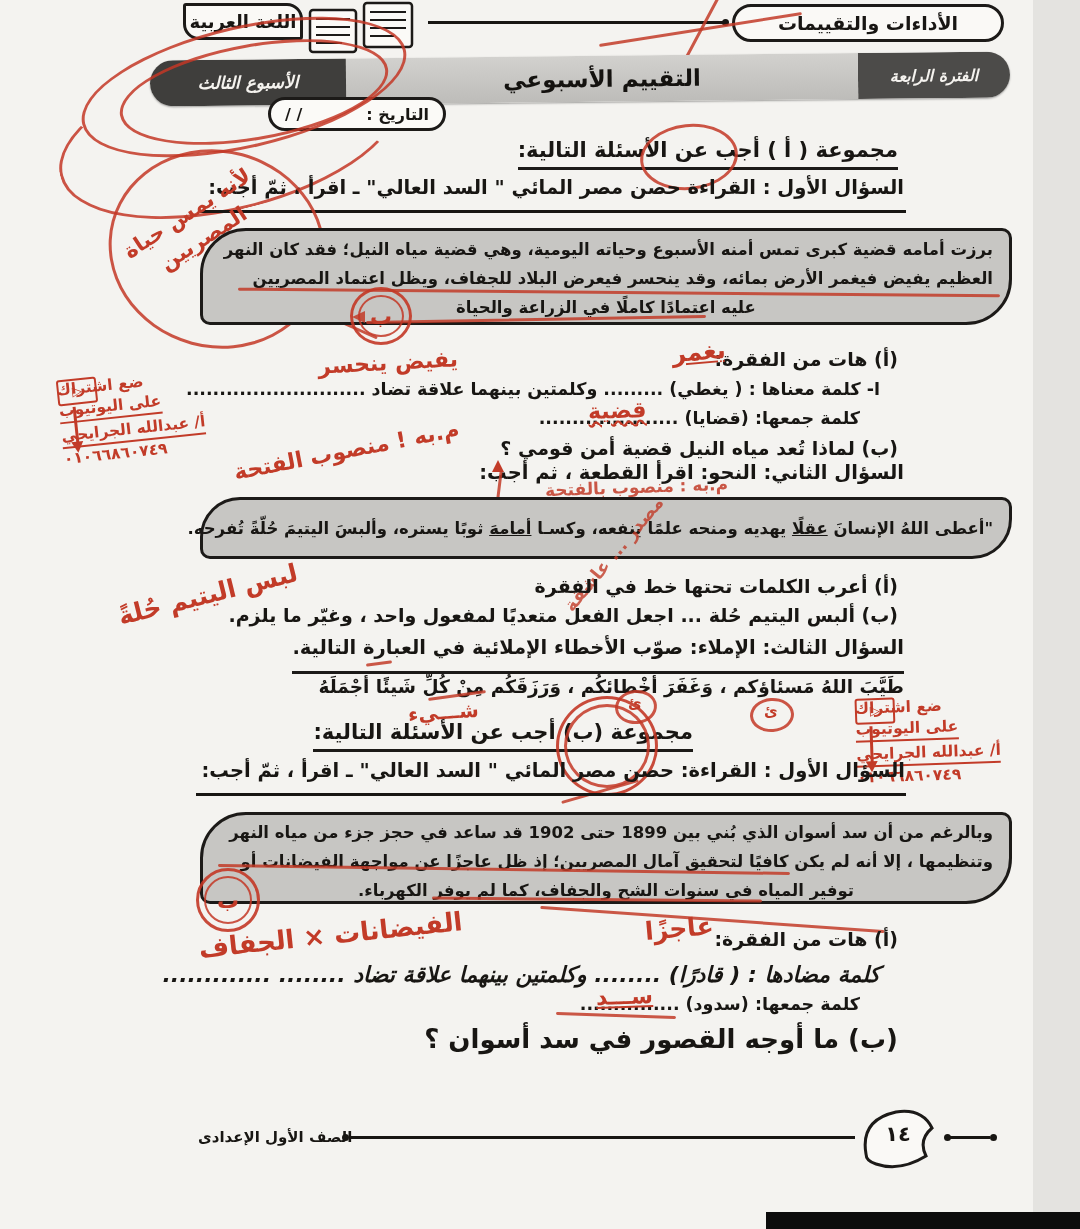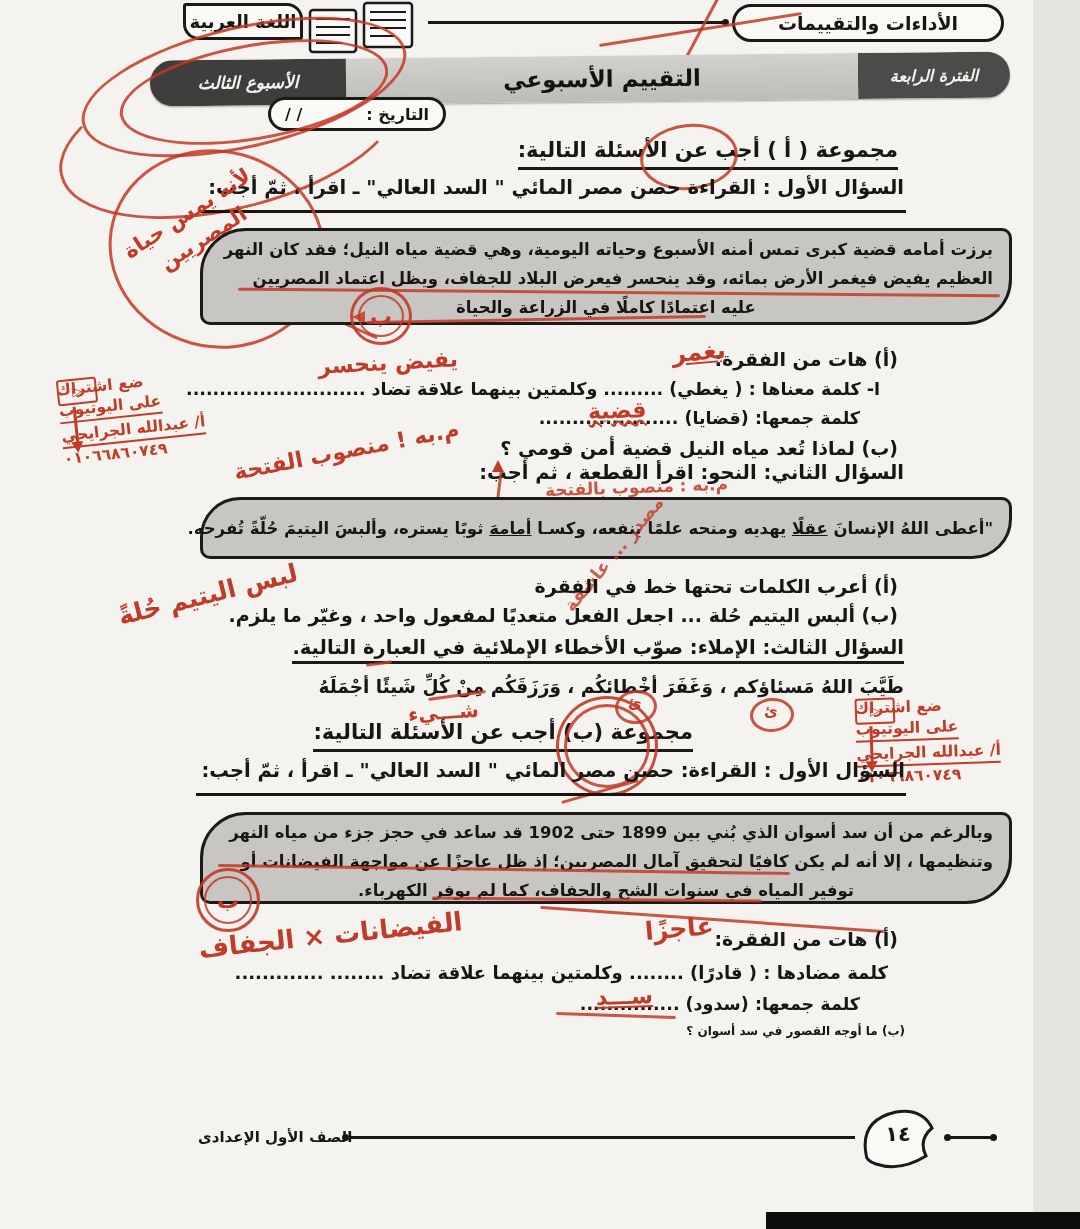--- a/index.html
+++ b/index.html
@@ -123,21 +123,21 @@
     <div class="bl" style="width:100%;">
       <span>"أعطى اللهُ الإنسانَ </span><span class="u">عقلًا</span><span> يهديه ومنحه علمًا ينفعه، وكسـا </span><span class="u">أمامهَ</span><span> ثوبًا يستره، وألبسَ اليتيمَ حُلّةً تُفرحه.</span>
     </div>
   </div>
   <div class="abs red" style="left:508px;top:492px;font-size:18px;transform:rotate(-50deg);transform-origin:right top;opacity:.8;">مصدر ... عاشقة</div>
 
   <div class="abs print" style="right:182px;top:604px;font-size:19px;">(ب) ألبس اليتيم حُلة ... اجعل الفعل متعديًا لمفعول واحد ، وغيّر ما يلزم.</div>
   <div class="abs print" style="right:182px;top:575px;font-size:19px;">(أ) أعرب الكلمات تحتها خط في الفقرة</div>
   <div class="abs red" style="left:116px;top:580px;font-size:25px;transform:rotate(-14deg);">لبس اليتيم حُلةً</div>
 
-  <div class="abs print" style="right:176px;top:636px;font-size:19.5px;padding-bottom:2px;border-bottom:3px solid #1c1a18;">السؤال الثالث: الإملاء: صوّب الأخطاء الإملائية في العبارة التالية.</div>
+  <div class="abs print" style="right:176px;top:636px;font-size:19.5px;padding-bottom:12px;border-bottom:3px solid #1c1a18;">السؤال الثالث: الإملاء: صوّب الأخطاء الإملائية في العبارة التالية.</div>
   <div class="abs print" style="right:176px;top:676px;font-size:18.5px;">طَيَّبَ اللهُ مَسئاؤكم ، وَغَفَرَ أخْطائكُم ، وَرَزَقَكُم مِنْ كُلِّ شَيئًا أجْمَلَهُ</div>
   <div class="redline" style="left:366px;top:662px;width:26px;height:3px;transform:rotate(-8deg);"></div>
 
   <div class="ellipse" style="left:615px;top:690px;width:42px;height:34px;transform:rotate(-6deg);"></div>
   <div class="abs red" style="left:628px;top:694px;font-size:15px;">ئ</div>
   <div class="ellipse" style="left:750px;top:698px;width:44px;height:34px;transform:rotate(-4deg);"></div>
   <div class="abs red" style="left:764px;top:702px;font-size:15px;">ئ</div>
   <div class="abs red" style="left:408px;top:700px;font-size:20px;transform:rotate(-4deg);">شـــيء</div>
   <div class="redline" style="left:428px;top:694px;width:58px;height:3px;transform:rotate(-8deg);"></div>
 
@@ -184,25 +184,25 @@
   <div class="redline" style="left:540px;top:918px;width:345px;height:3px;transform:rotate(4deg);"></div>
   <div class="dcirc" style="left:196px;top:868px;width:64px;height:64px;">
     <div class="inner" style="font-size:22px;">
         <span>ب</span>
       </div>
   </div>
 
   <div class="abs print" style="right:182px;top:928px;font-size:19px;">(أ) هات من الفقرة:</div>
   <div class="abs red" style="left:645px;top:914px;font-size:25px;transform:rotate(-5deg);">عاجزًا</div>
   <div class="abs red" style="left:198px;top:920px;font-size:26px;transform:rotate(-6deg);">الفيضانات × الجفاف</div>
-  <div class="abs print" style="right:192px;top:962px;font-size:18px;">كلمة مضادها : ( قادرًا) ........ وكلمتين بينهما علاقة تضاد ........ .............</div>
+  <div class="abs print" style="right:200px;top:962px;font-size:22px;font-style:italic;">كلمة مضادها : ( قادرًا) ........ وكلمتين بينهما علاقة تضاد ........ .............</div>
   <div class="abs print" style="right:220px;top:994px;font-size:17.5px;">كلمة جمعها: (سدود) ...............</div>
   <div class="abs red" style="left:596px;top:984px;font-size:22px;transform:rotate(-2deg);text-decoration:underline;">ســـد</div>
   <div class="redline" style="left:556px;top:1014px;width:120px;height:3px;transform:rotate(2deg);"></div>
-  <div class="abs print" style="right:175px;top:1024px;font-size:12px;">(ب) ما أوجه القصور في سد أسوان ؟</div>
+  <div class="abs print" style="right:182px;top:1024px;font-size:26px;">(ب) ما أوجه القصور في سد أسوان ؟</div>
 
   <div class="abs print" style="left:198px;top:1128px;font-size:15px;">الصف الأول الإعدادى</div>
   <div class="dot" style="left:342px;top:1134px;"></div>
   <div class="blackline" style="left:350px;top:1136px;width:505px;height:2.5px;"></div>
   <svg class="abs" style="left:856px;top:1106px;" width="84" height="66" viewBox="0 0 84 66">
     <path d="M10,48 Q4,14 40,6 Q66,2 76,22 Q62,34 70,50 Q44,66 20,58 Q10,55 10,48 Z" fill="#faf9f6" stroke="#1c1a18" stroke-width="3"></path>
   </svg>
   <div class="abs print" style="left:856px;top:1122px;width:84px;text-align:center;font-size:21px;">١٤</div>
   <div class="dot" style="left:944px;top:1134px;"></div>
   <div class="blackline" style="left:950px;top:1136px;width:40px;height:2.5px;"></div>

